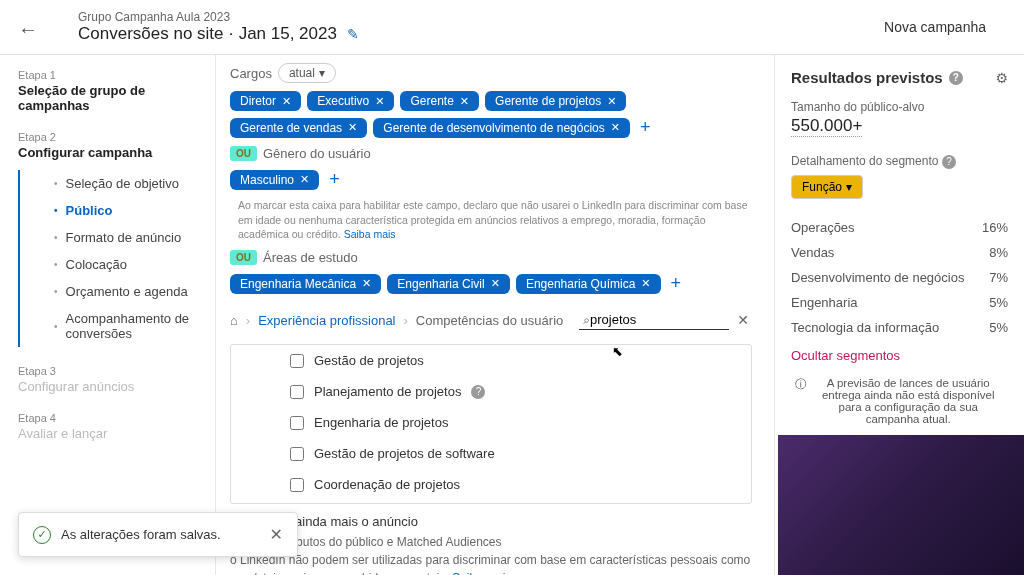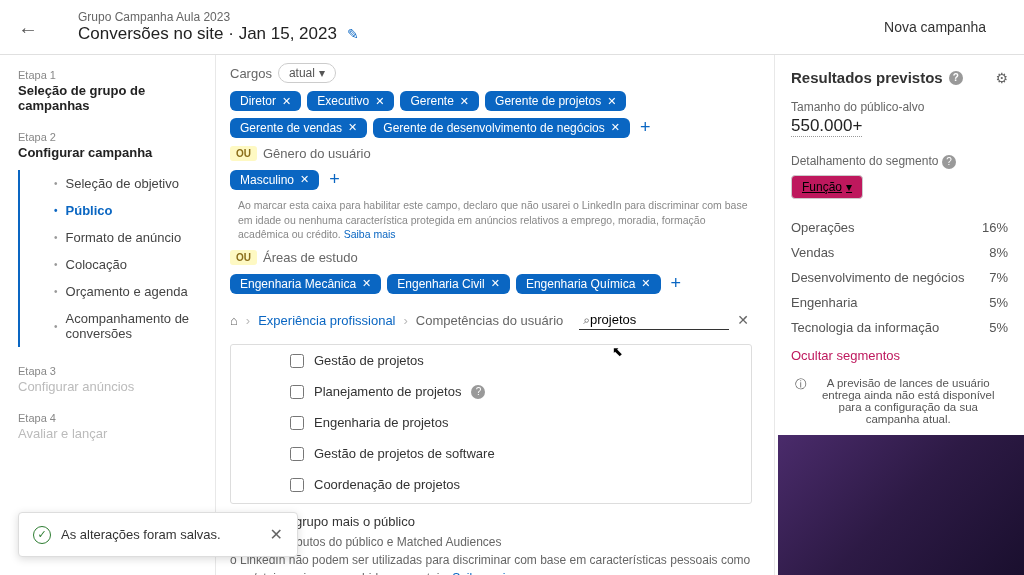--- a/index.html
+++ b/index.html
@@ -23,21 +23,21 @@
   .substeps li::before { content: "•"; color: #999; font-size: 10px; margin-left: -2px; }
   .substeps li.active::before { color: #0a66c2; }
   .main { flex: 1; padding: 8px 14px 0 14px; overflow: hidden; position: relative; }
   .main-scroll { height: 100%; overflow-y: auto; padding-right: 8px; }
   .row { margin-bottom: 8px; display: flex; flex-wrap: wrap; align-items: center; gap: 6px; }
   .label-gray { color: #666; font-size: 13px; }
   .pill-outline { border: 1px solid #ccc; border-radius: 14px; padding: 2px 10px; font-size: 12px; color: #555; display: inline-flex; align-items: center; gap: 4px; }
   .chip { background: #0a66c2; color: #fff; border-radius: 6px; padding: 3px 10px; font-size: 12px; display: inline-flex; align-items: center; gap: 6px; }
   .chip .x { font-size: 11px; cursor: pointer; }
   .plus { color: #0a66c2; font-size: 18px; font-weight: 300; cursor: pointer; padding: 0 4px; }
-  .or-badge { background: #fef9c3; color: #8a6d1a; font-size: 10px; font-weight: 700; padding: 2px 6px; border-radius: 3px; }
+  .or-badge { background: #5eead4; color: #8a6d1a; font-size: 10px; font-weight: 700; padding: 2px 6px; border-radius: 3px; }
   .disclaimer { font-size: 10.5px; color: #888; line-height: 1.4; margin: 4px 0 8px 8px; }
   .disclaimer a { color: #0a66c2; text-decoration: none; }
   .breadcrumb { display: flex; align-items: center; gap: 8px; font-size: 13px; padding: 8px 0; border-bottom: none; }
   .breadcrumb .home { color: #666; }
   .breadcrumb a { color: #0a66c2; text-decoration: none; }
   .breadcrumb .sep { color: #bbb; }
   .breadcrumb .current { color: #666; }
   .search-box { display: flex; align-items: center; border-bottom: 1px solid #333; padding: 2px 4px; flex: 0 0 150px; margin-left: 8px; }
   .search-box input { border: none; outline: none; font-size: 13px; flex: 1; width: 100px; }
   .clear-x { color: #666; cursor: pointer; font-size: 14px; }
@@ -49,21 +49,21 @@
   .restrict .link { color: #0a66c2; font-weight: 600; }
   .footer-text { font-size: 12px; color: #666; line-height: 1.5; }
   .footer-text a { color: #0a66c2; }
   .rightpanel { width: 250px; border-left: 1px solid #e8e8e8; padding: 14px 16px; font-size: 13px; position: relative; }
   .rp-header { display: flex; justify-content: space-between; align-items: center; margin-bottom: 14px; }
   .rp-title { font-size: 15px; font-weight: 600; color: #333; display: flex; align-items: center; gap: 6px; }
   .gear { color: #666; font-size: 14px; cursor: pointer; }
   .rp-label { font-size: 12px; color: #666; }
   .rp-value { font-size: 17px; font-weight: 400; color: #222; border-bottom: 1px dotted #999; display: inline-block; margin-top: 2px; }
   .rp-section { margin-top: 16px; }
-  .func-btn { border: 1px solid #ccc; border-radius: 4px; padding: 4px 10px; font-size: 12px; background: #be185d; display: inline-flex; align-items: center; gap: 4px; margin-top: 6px; text-decoration: underline; }
+  .func-btn { border: 1px solid #ccc; border-radius: 4px; padding: 4px 10px; font-size: 12px; background: #eab308; display: inline-flex; align-items: center; gap: 4px; margin-top: 6px; }
   .seg-row { display: flex; justify-content: space-between; font-size: 13px; color: #555; padding: 5px 0; }
   .hide-link { color: #be185d; font-size: 13px; margin-top: 8px; display: inline-block; cursor: pointer; }
   .warning { font-size: 11.5px; color: #555; margin-top: 14px; display: flex; gap: 6px; text-align: center; padding: 0 4px; }
   .warning .icon { flex-shrink: 0; }
   .toast { position: absolute; bottom: 18px; left: 18px; width: 280px; background: #fff; border: 1px solid #ddd; border-radius: 4px; box-shadow: 0 2px 8px rgba(0,0,0,0.15); padding: 12px 14px; display: flex; align-items: center; gap: 10px; font-size: 13px; z-index: 50; }
   .toast .check { width: 18px; height: 18px; border: 1.5px solid #2e7d32; border-radius: 50%; color: #2e7d32; display: flex; align-items: center; justify-content: center; font-size: 11px; }
   .toast .close { margin-left: auto; color: #666; cursor: pointer; font-size: 16px; }
   .webcam { position: absolute; right: 0; bottom: 0; width: 246px; height: 140px; background: linear-gradient(135deg, #4a2b6b 0%, #2d1a45 50%, #1a0f2e 100%); z-index: 60; }
   .cursor { position: absolute; left: 612px; top: 344px; font-size: 13px; color: #000; pointer-events: none; z-index: 40; }
 </style>
@@ -187,21 +187,21 @@
           </div>
           <div class="option">
             <input type="checkbox" style=""> 
             <span>Coordenação de projetos</span>
           </div>
           <div class="option"> </div>
         </div>
 
       <div class="restrict">
         <span class="link">Restringir</span>
-        <span>grupo mais o público</span>
+        <span>ainda mais o anúncio</span>
       </div>
       <div class="footer-text">soas por atributos do público e Matched Audiences</div>
       <div class="footer-text">
         <span>o LinkedIn não podem ser utilizadas para discriminar com base em características pessoais como raça/etnia reais ou percebidas como tais.</span>
         <a href="#">Saiba mais</a>
       </div>
     </div>
   </div>
 
   <div class="rightpanel">

